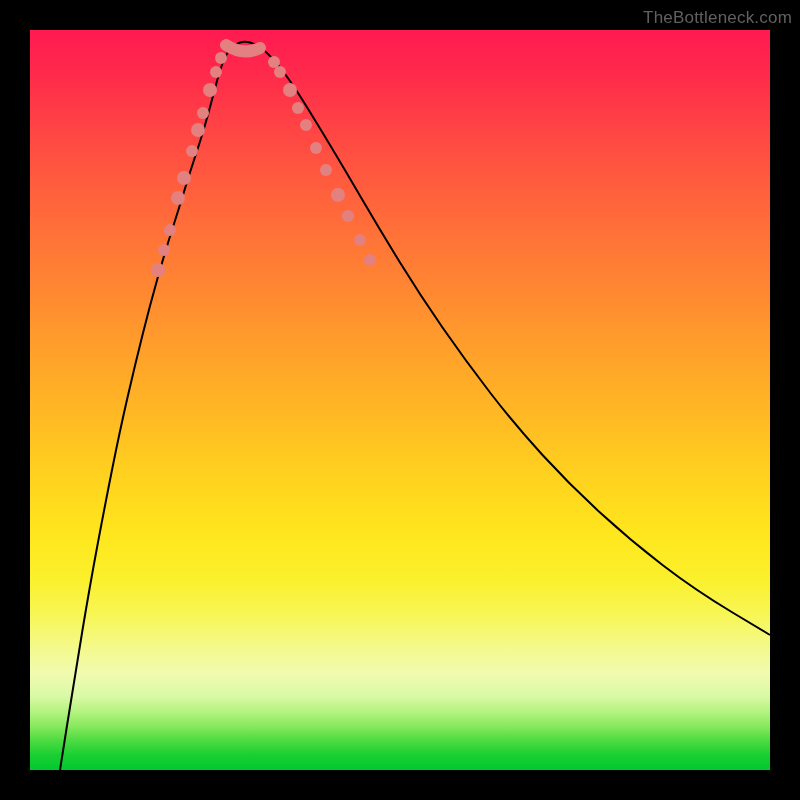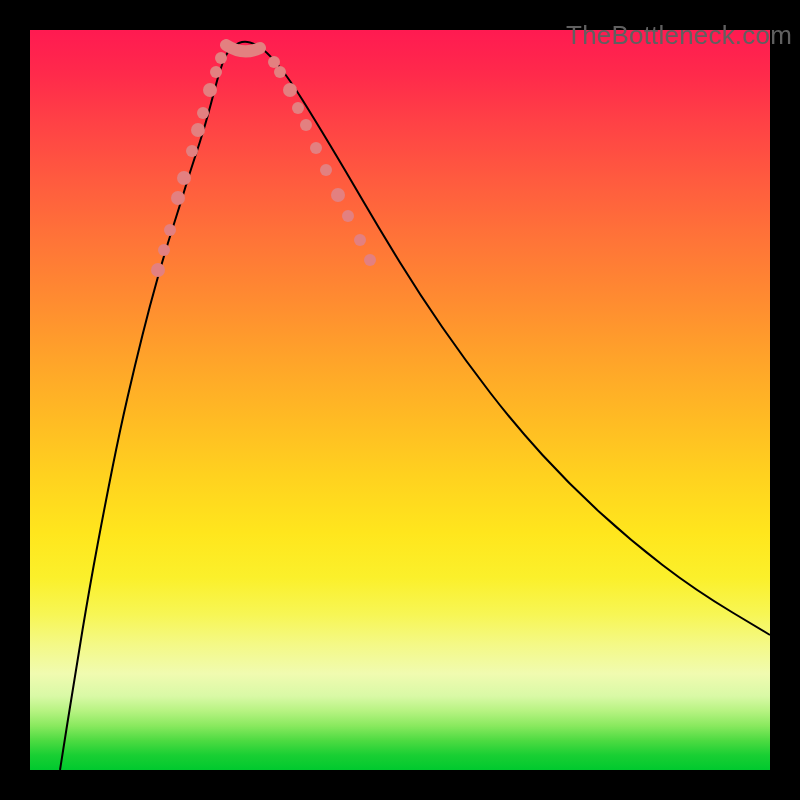--- a/index.html
+++ b/index.html
@@ -51,24 +51,24 @@
   .plot-area svg {
     position: absolute;
     left: 0;
     top: 0;
     width: 740px;
     height: 740px;
     overflow: visible;
   }
   .watermark {
     position: absolute;
-    top: 20px;
+    top: 8px;
     right: 8px;
     color: #606060;
-    font-size: 26px;
+    font-size: 17px;
     letter-spacing: 0.2px;
     user-select: none;
   }
   .curve {
     fill: none;
     stroke: #000;
     stroke-width: 2;
   }
   .marker {
     fill: #e38080;

